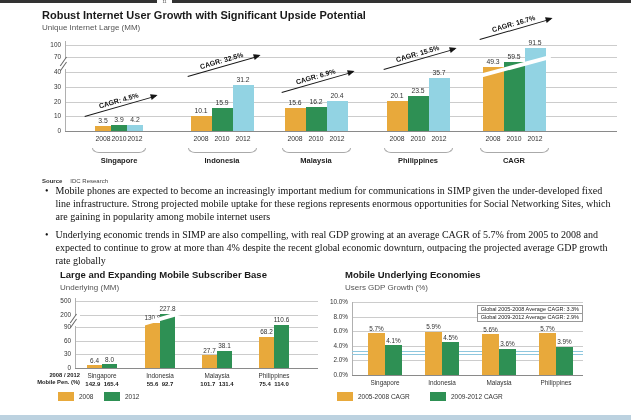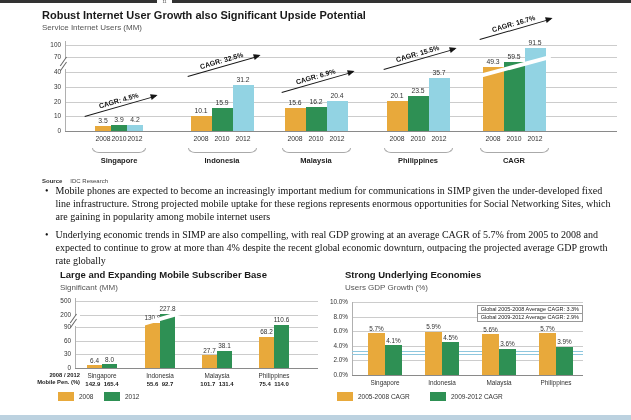--- a/index.html
+++ b/index.html
@@ -40,22 +40,22 @@
 </head>
 <body>
 
 <div id="root">
 
   <div class="topbar">
     <div class="pagenotch">11</div>
   </div>
 
   <div>
-    <div class="h1" style="left:42px; top:9px;">Robust Internet User Growth also Significant Upside Potential</div>
-    <div class="sub" style="left:42px; top:23px;">Service Internet Users (MM)</div>
+    <div class="h1" style="left:42px; top:9px;">Robust Internet User Growth with Significant Upside Potential</div>
+    <div class="sub" style="left:42px; top:23px;">Unique Internet Large (MM)</div>
     <div id="plot-top" class="plot" style="left:65px; top:41px; width:552px; height:90px;">
         <div style="position: absolute; left: 0px; width: 100%; height: 1px; top: 90px; background: rgb(138, 138, 138);"></div>
         <div style="position: absolute; left: -36px; width: 32px; top: 86px; text-align: right; font-size: 6.4px; color: rgb(51, 51, 51);">0</div>
         <div style="position: absolute; left: 0px; width: 100%; height: 1px; top: 75.25px; background: rgb(204, 204, 204);"></div>
         <div style="position: absolute; left: -36px; width: 32px; top: 71.25px; text-align: right; font-size: 6.4px; color: rgb(51, 51, 51);">10</div>
         <div style="position: absolute; left: 0px; width: 100%; height: 1px; top: 60.5px; background: rgb(204, 204, 204);"></div>
         <div style="position: absolute; left: -36px; width: 32px; top: 56.5px; text-align: right; font-size: 6.4px; color: rgb(51, 51, 51);">20</div>
         <div style="position: absolute; left: 0px; width: 100%; height: 1px; top: 45.75px; background: rgb(204, 204, 204);"></div>
         <div style="position: absolute; left: -36px; width: 32px; top: 41.75px; text-align: right; font-size: 6.4px; color: rgb(51, 51, 51);">30</div>
         <div style="position: absolute; left: 0px; width: 100%; height: 1px; top: 31px; background: rgb(204, 204, 204);"></div>
@@ -166,21 +166,21 @@
       <span class="btext">Mobile phones are expected to become an increasingly important medium for communications in SIMP given the under-developed fixed line infrastructure. Strong projected mobile uptake for these regions represents enormous opportunities for Social Networking Sites, which are gaining in popularity among mobile internet users</span>
     </div>
     <div class="bullet">
       <span class="bdot">•</span>
       <span class="btext">Underlying economic trends in SIMP are also compelling, with real GDP growing at an average CAGR of 5.7% from 2005 to 2008 and expected to continue to grow at more than 4% despite the recent global economic downturn, outpacing the projected average GDP growth rate globally</span>
     </div>
   </div>
 
   <div>
     <div class="h2" style="left:60px; top:269px;">Large and Expanding Mobile Subscriber Base</div>
-    <div class="sub" style="left:60px; top:283px;">Significant (MM)</div>
+    <div class="sub" style="left:60px; top:283px;">Underlying (MM)</div>
     <div id="plot-mobile" class="plot" style="left:75px; top:298px; width:243px; height:70px;">
         <div style="position: absolute; left: 0px; width: 100%; height: 1px; top: 70px; background: rgb(138, 138, 138);"></div>
         <div style="position: absolute; left: -36px; width: 32px; top: 66px; text-align: right; font-size: 6.4px; color: rgb(51, 51, 51);">0</div>
         <div style="position: absolute; left: 0px; width: 100%; height: 1px; top: 56.3333px; background: rgb(204, 204, 204);"></div>
         <div style="position: absolute; left: -36px; width: 32px; top: 52.3333px; text-align: right; font-size: 6.4px; color: rgb(51, 51, 51);">30</div>
         <div style="position: absolute; left: 0px; width: 100%; height: 1px; top: 42.6667px; background: rgb(204, 204, 204);"></div>
         <div style="position: absolute; left: -36px; width: 32px; top: 38.6667px; text-align: right; font-size: 6.4px; color: rgb(51, 51, 51);">60</div>
         <div style="position: absolute; left: 0px; width: 100%; height: 1px; top: 29px; background: rgb(204, 204, 204);"></div>
         <div style="position: absolute; left: -36px; width: 32px; top: 25px; text-align: right; font-size: 6.4px; color: rgb(51, 51, 51);">90</div>
         <div style="position: absolute; left: 0px; width: 100%; height: 1px; top: 17px; background: rgb(204, 204, 204);"></div>
@@ -224,21 +224,21 @@
     <div class="legend-swatch" style="left:58px; top:392px; background:#E8A93B;"></div>
     <div class="legend-label" style="left:79px; top:393px;">2008</div>
     <div class="legend-swatch" style="left:104px; top:392px; background:#2E9054;"></div>
     <div class="legend-label" style="left:125px; top:393px;">2012</div>
     <div class="src" style="left:50px; top:405px;">
       <span class="sl">Source</span><span class="sv">World Cellular Information Service</span>
     </div>
   </div>
 
   <div>
-    <div class="h2" style="left:345px; top:269px;">Strong Underlying Economies</div>
+    <div class="h2" style="left:345px; top:269px;">Mobile Underlying Economies</div>
     <div class="sub" style="left:345px; top:283px;">Users GDP Growth (%)</div>
     <div id="plot-gdp" class="plot" style="left:352px; top:302px; width:231px; height:73px;">
         <div style="position: absolute; left: 0px; width: 100%; height: 1px; top: 73px; background: rgb(138, 138, 138);"></div>
         <div style="position: absolute; left: -36px; width: 32px; top: 69px; text-align: right; font-size: 6.4px; color: rgb(51, 51, 51);">0.0%</div>
         <div style="position: absolute; left: 0px; width: 100%; height: 1px; top: 58.4px; background: rgb(204, 204, 204);"></div>
         <div style="position: absolute; left: -36px; width: 32px; top: 54.4px; text-align: right; font-size: 6.4px; color: rgb(51, 51, 51);">2.0%</div>
         <div style="position: absolute; left: 0px; width: 100%; height: 1px; top: 43.8px; background: rgb(204, 204, 204);"></div>
         <div style="position: absolute; left: -36px; width: 32px; top: 39.8px; text-align: right; font-size: 6.4px; color: rgb(51, 51, 51);">4.0%</div>
         <div style="position: absolute; left: 0px; width: 100%; height: 1px; top: 29.2px; background: rgb(204, 204, 204);"></div>
         <div style="position: absolute; left: -36px; width: 32px; top: 25.2px; text-align: right; font-size: 6.4px; color: rgb(51, 51, 51);">6.0%</div>

